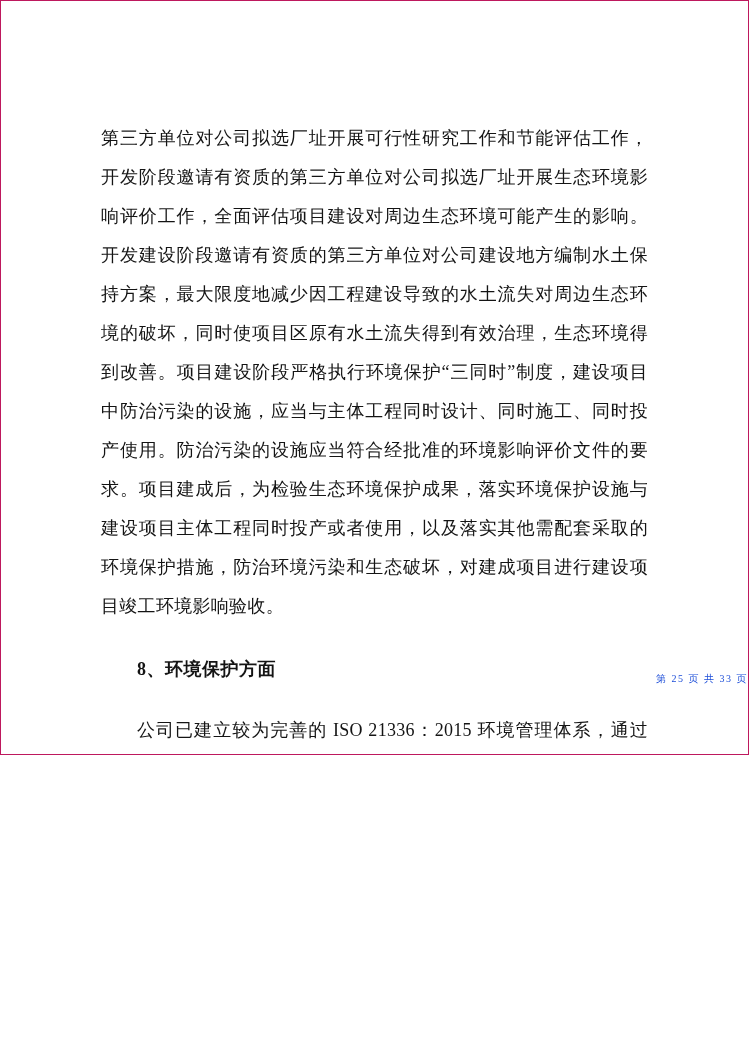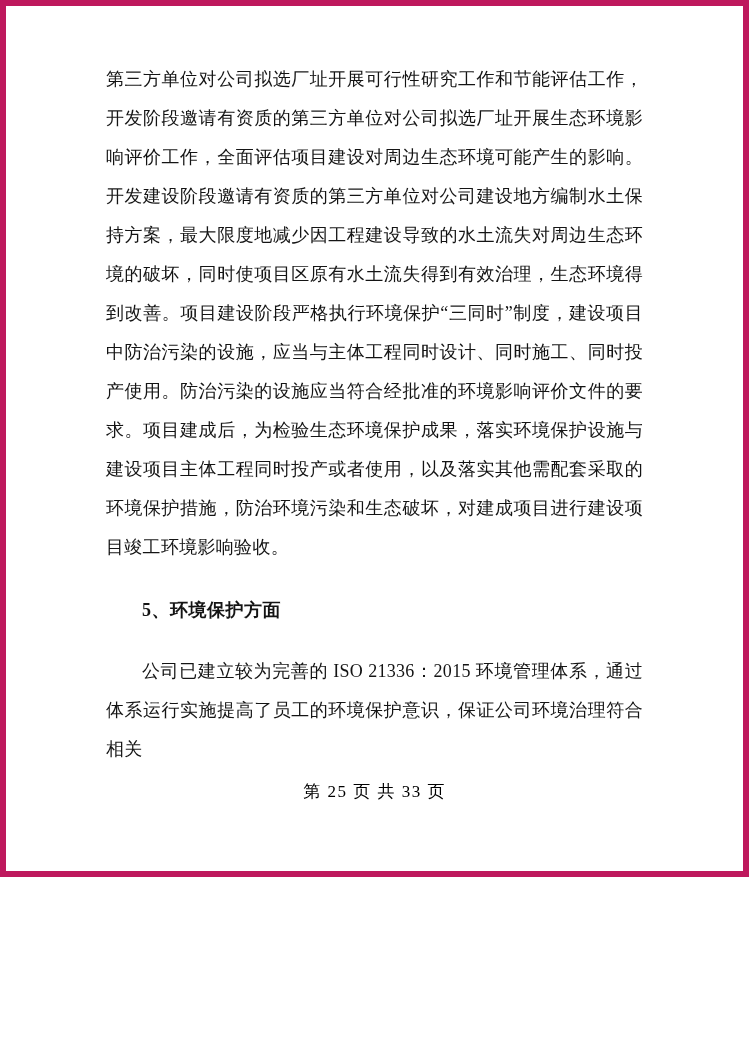--- a/index.html
+++ b/index.html
@@ -3,25 +3,25 @@
 <meta charset="utf-8">
 <style>
   html, body {
     margin: 0;
     padding: 0;
     background: #ffffff;
   }
   .page {
     position: relative;
     width: 749px;
-    height: 877px;
+    height: 755px;
     box-sizing: border-box;
     background: #ffffff;
-    border: 6px solid #be185d;
-    padding: 54px 100px 0 100px;
+    border: 1px solid #be185d;
+    padding: 118px 100px 0 100px;
     font-family: "Liberation Serif", "DejaVu Serif", serif;
     color: #141414;
     overflow: hidden;
   }
   .para {
     margin: 0;
     font-size: 18px;
     line-height: 39px;
     text-align: justify;
     letter-spacing: 0.3px;
@@ -36,28 +36,28 @@
     line-height: 39px;
     font-weight: bold;
     text-indent: 2em;
     letter-spacing: 0.5px;
   }
   .footer {
     position: absolute;
     left: 0;
     right: 0;
     bottom: 68px;
-    text-align: center;
-    font-size: 17px;
+    text-align: right;
+    font-size: 10px;
     letter-spacing: 1.5px;
-    color: #000000;
+    color: #1d4ed8;
     font-family: "Liberation Serif", "DejaVu Serif", serif;
   }
 </style>
 </head>
 <body>
 
 <div class="page">
   <p class="para">第三方单位对公司拟选厂址开展可行性研究工作和节能评估工作，开发阶段邀请有资质的第三方单位对公司拟选厂址开展生态环境影响评价工作，全面评估项目建设对周边生态环境可能产生的影响。开发建设阶段邀请有资质的第三方单位对公司建设地方编制水土保持方案，最大限度地减少因工程建设导致的水土流失对周边生态环境的破坏，同时使项目区原有水土流失得到有效治理，生态环境得到改善。项目建设阶段严格执行环境保护“三同时”制度，建设项目中防治污染的设施，应当与主体工程同时设计、同时施工、同时投产使用。防治污染的设施应当符合经批准的环境影响评价文件的要求。项目建成后，为检验生态环境保护成果，落实环境保护设施与建设项目主体工程同时投产或者使用，以及落实其他需配套采取的环境保护措施，防治环境污染和生态破坏，对建成项目进行建设项目竣工环境影响验收。</p>
-  <h3 class="section-heading">5、环境保护方面</h3>
+  <h3 class="section-heading">8、环境保护方面</h3>
   <p class="para indent">公司已建立较为完善的 ISO 21336：2015 环境管理体系，通过体系运行实施提高了员工的环境保护意识，保证公司环境治理符合相关</p>
   <div class="footer">第 25 页 共 33 页</div>
 </div>
 
 </body></html>

